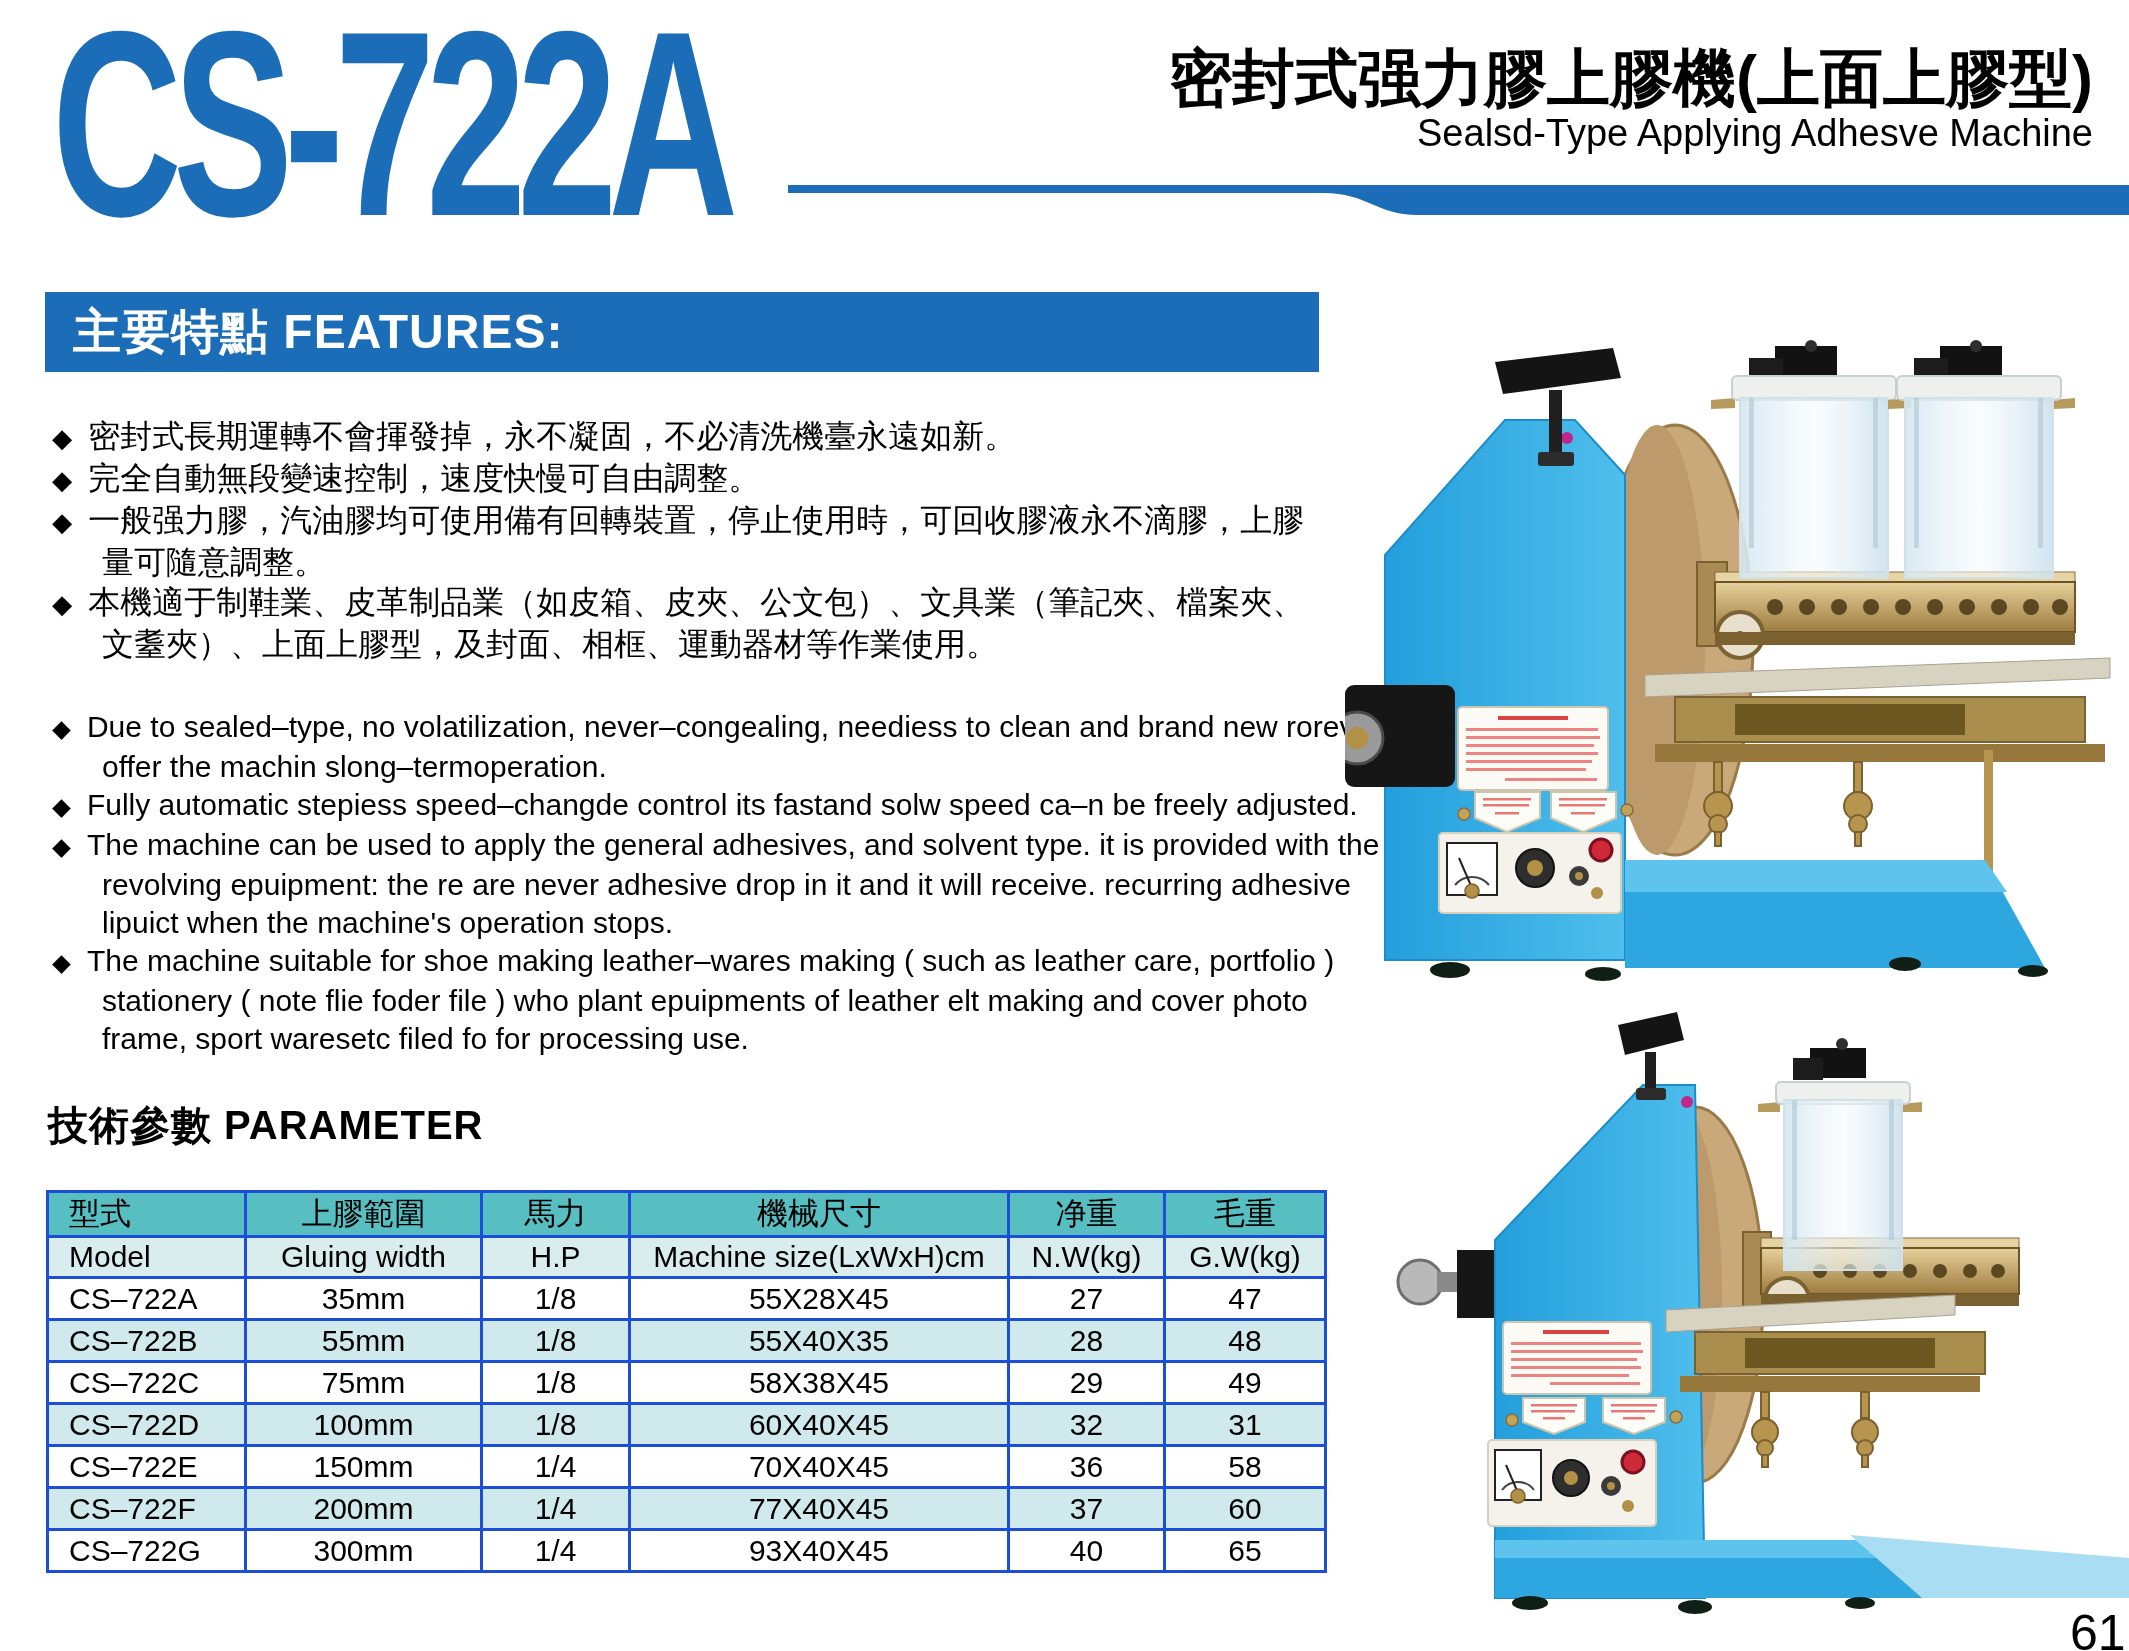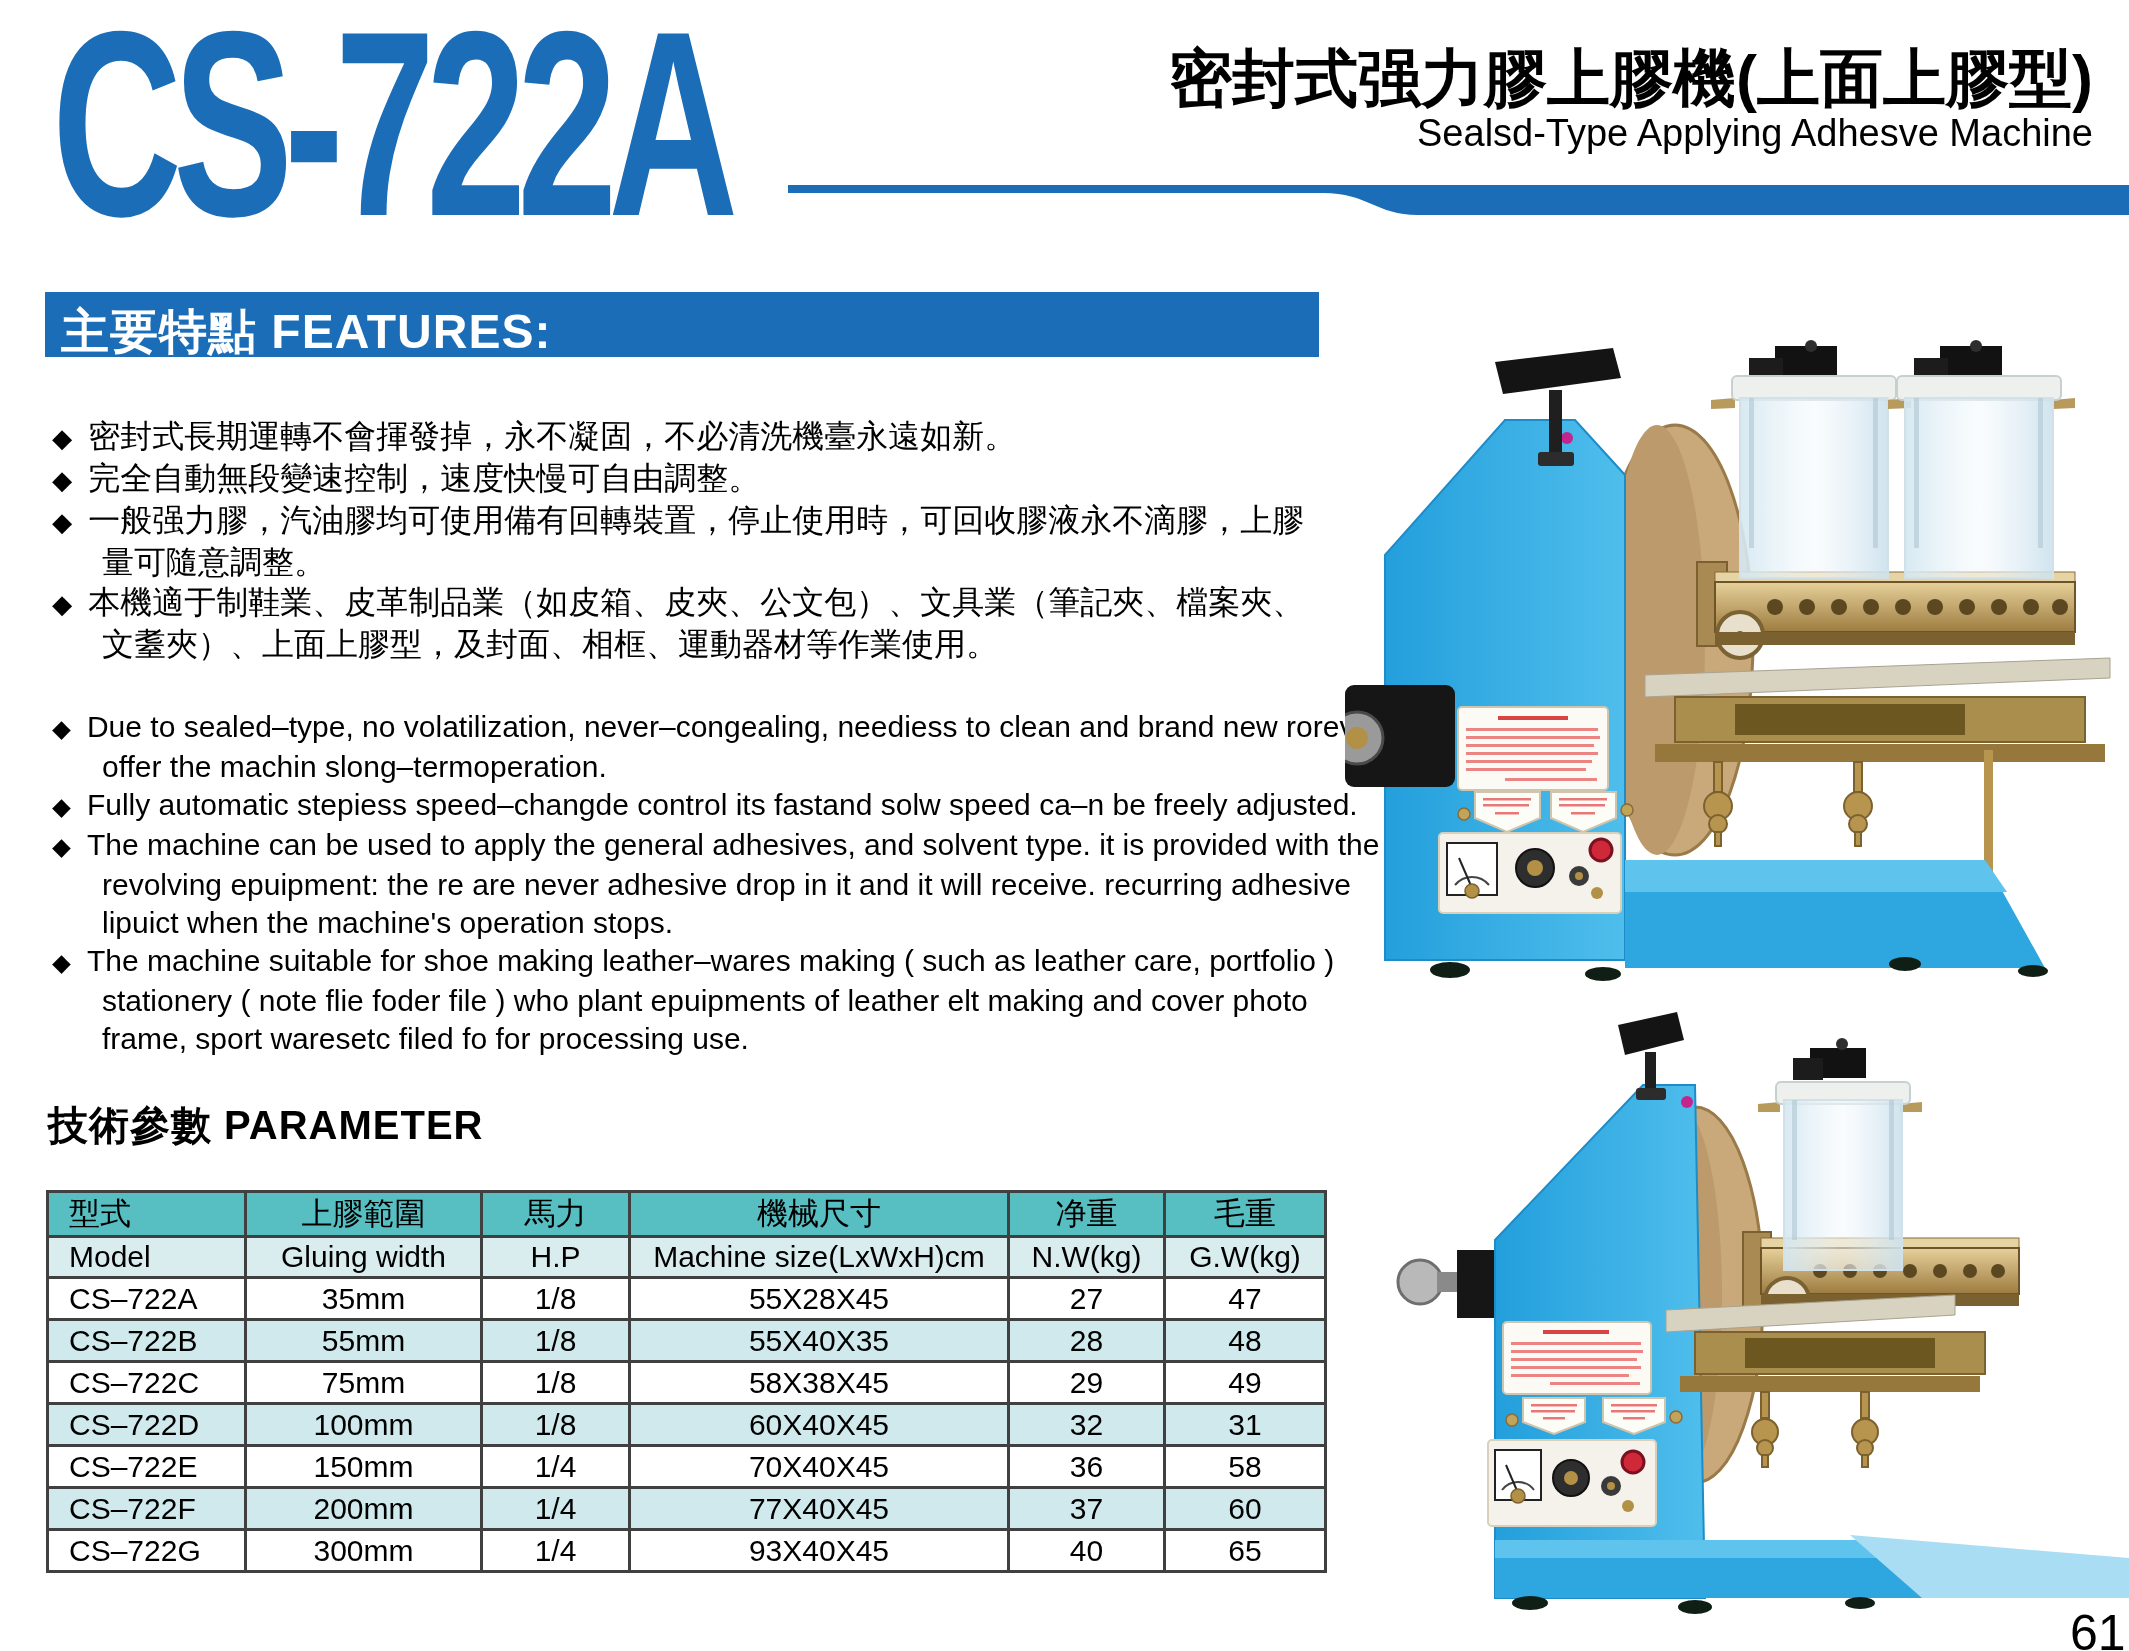--- a/index.html
+++ b/index.html
@@ -16,42 +16,42 @@
   .title-zh{
     position:absolute;right:36px;top:36px;font-size:63px;font-weight:bold;
     white-space:nowrap;letter-spacing:0px;
   }
   .title-en{
     position:absolute;right:36px;top:104px;font-size:38px;font-weight:normal;
     white-space:nowrap;
     margin-top:8px;
   }
   .features-banner{
-    position:absolute;left:45px;top:292px;width:1274px;height:65px;
+    position:absolute;left:45px;top:292px;width:1274px;height:80px;
     background:#1a6db6;color:#ffffff;font-size:48px;font-weight:bold;
-    line-height:80px;padding-left:16px;box-sizing:border-box;letter-spacing:1px;
+    line-height:80px;padding-left:28px;box-sizing:border-box;letter-spacing:1px;
     white-space:nowrap;
   }
   ul.features{list-style:none;margin:0;padding:0;position:absolute;}
   ul.features li{padding-left:50px;text-indent:-50px;}
   .features-zh{left:52px;top:416px;width:1282px;}
   .features-zh li{font-size:32px;line-height:40px;}
   .features-en{left:52px;top:708px;width:1330px;}
   .features-en li{font-size:30px;line-height:38px;}
   .blt{font-size:0.82em;margin-right:16px;}
   .param-heading{
     position:absolute;left:48px;top:1098px;font-size:40px;font-weight:bold;
     white-space:nowrap;letter-spacing:1px;
   }
   table.param-table{
     position:absolute;left:46px;top:1190px;border-collapse:collapse;
     table-layout:fixed;width:1278px;border:3px solid #000;
   }
   .param-table th,.param-table td{
-    border:3px solid #404040;text-align:center;padding:0;font-weight:normal;
+    border:3px solid #1d4ed8;text-align:center;padding:0;font-weight:normal;
     font-size:30px;overflow:hidden;white-space:nowrap;
   }
   .param-table thead tr.hz th{background:#57bec2;height:38px;font-size:31px;}
   .param-table thead tr.he th{background:#d9edef;height:38px;}
   .param-table tbody td{height:39px;background:#ffffff;}
   .param-table tbody tr:nth-child(even) td{background:#cfe9ec;}
   .param-table th:first-child,.param-table td:first-child{
     text-align:left;padding-left:20px;
   }
   .photo{position:absolute;}

